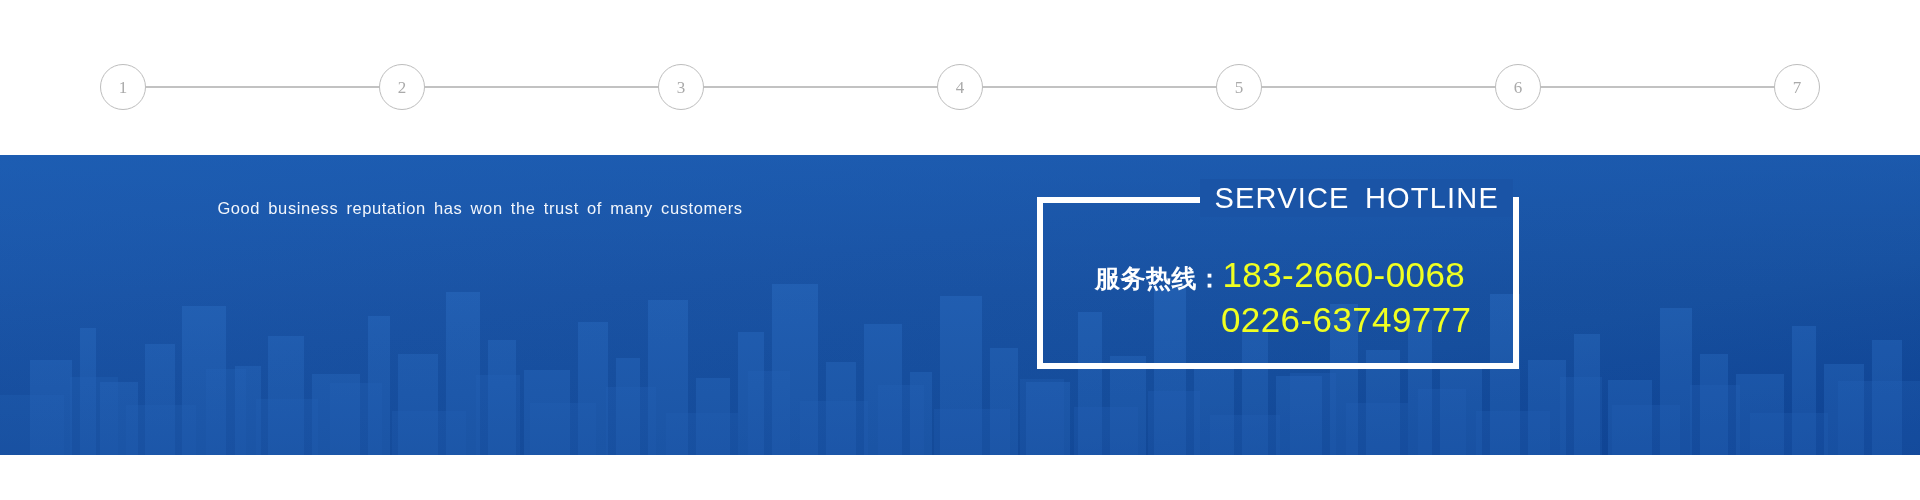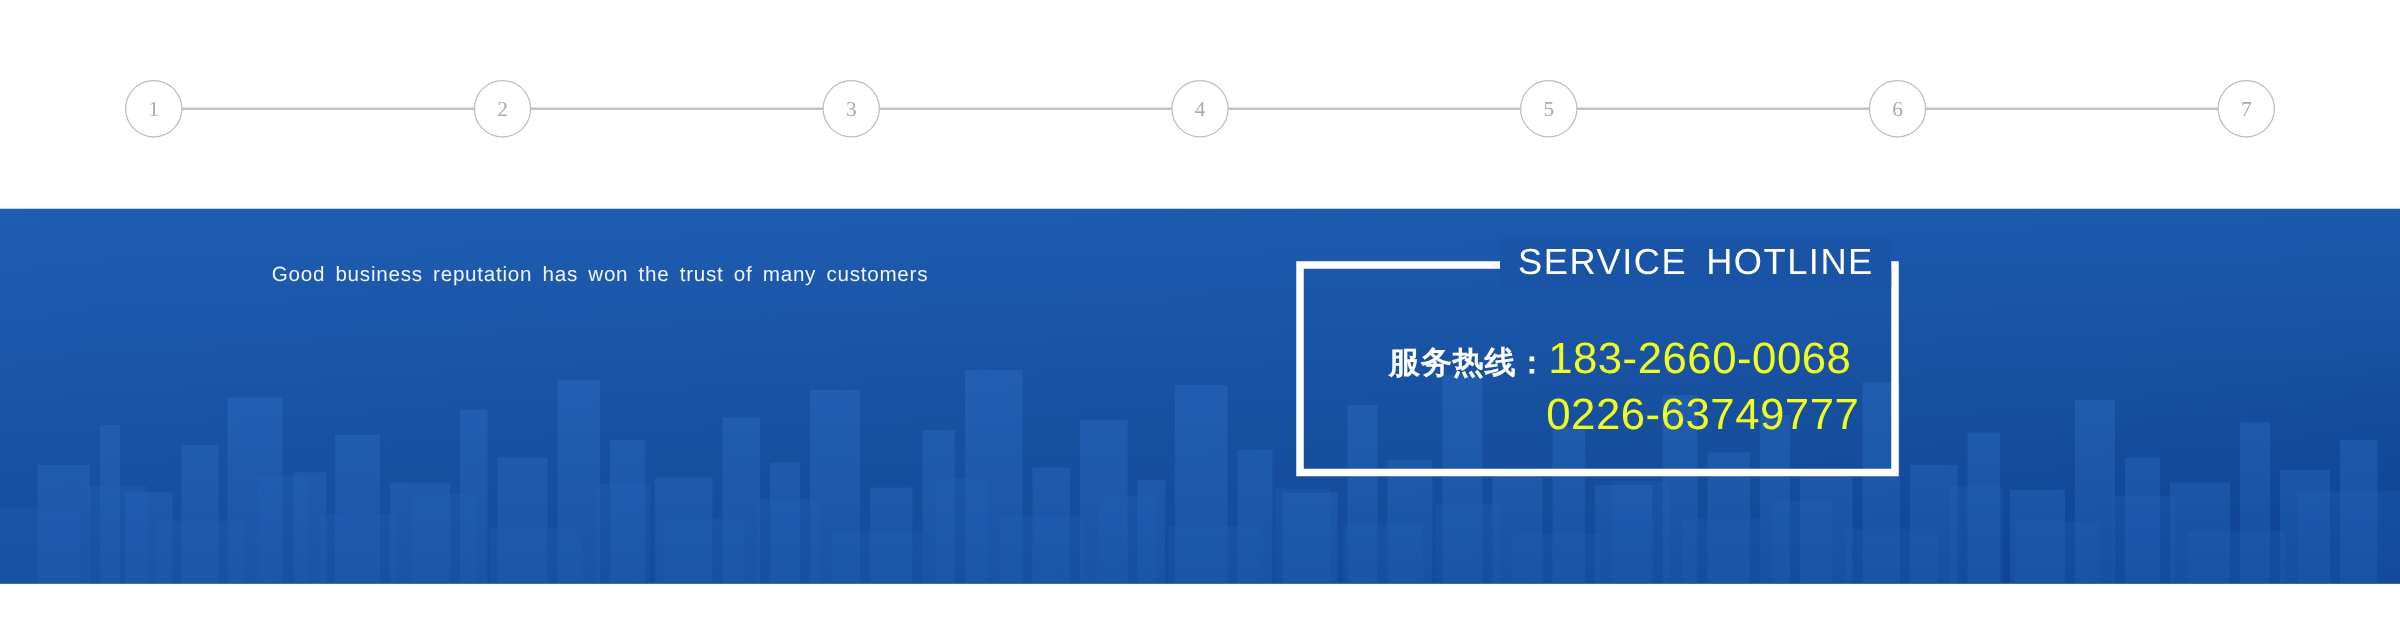--- a/index.html
+++ b/index.html
@@ -66,21 +66,21 @@
     height: 2px;
     background: #c2c2c2;
     margin: 0 -1px;
     z-index: 1;
   }
 
   
   #banner {
     position: absolute;
     left: 0;
-    top: 167px;
+    top: 155px;
     width: 1920px;
     height: 300px;
     overflow: hidden;
     background: linear-gradient(170deg, #1c59ad 0%, #1a53a4 38%, #17509f 70%, #0f4496 100%);
   }
 
   
   #city-layer-far, #city-layer-near, #city-haze {
     position: absolute;
     left: 0;
@@ -174,21 +174,21 @@
     line-height: 38px;
     background: #1a54a6;
     white-space: nowrap;
   }
 
   #hotline-rows {
     position: absolute;
     left: 0;
     top: 50px;
     width: 470px;
-    padding-left: 68px;
+    padding-left: 52px;
   }
 
   .hotline-row {
     display: flex;
     align-items: baseline;
     line-height: 1.28;
     white-space: nowrap;
   }
 
   .hotline-label {

